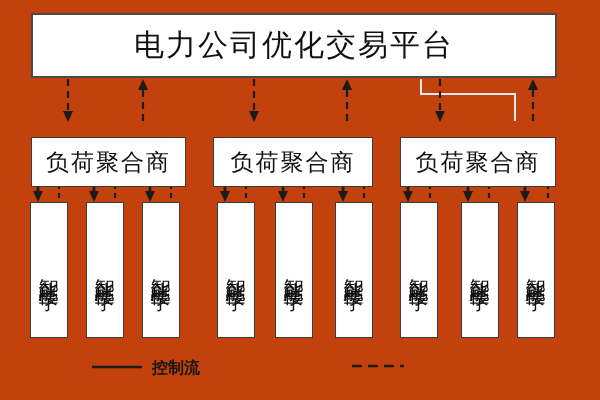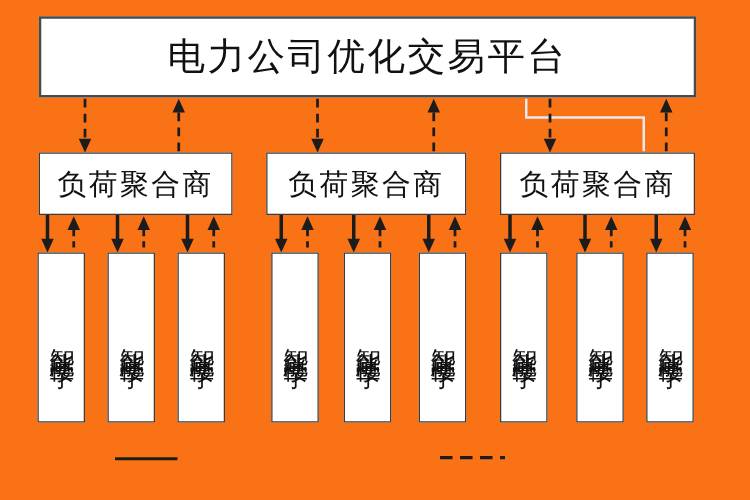--- a/index.html
+++ b/index.html
@@ -1,22 +1,22 @@
 <!DOCTYPE html>
 <html><head>
 <meta charset="utf-8">
 <style>
   html,body{margin:0;padding:0;background:#ffffff;}
-  #canvas{position:relative;width:600px;height:400px;background:#f97316;overflow:hidden;
+  #canvas{position:relative;width:600px;height:400px;background:#c2410c;overflow:hidden;
           font-family:"Liberation Serif","DejaVu Serif",serif;color:#111;}
   .box{position:absolute;background:#ffffff;border:2px solid #3b3b3b;box-sizing:border-box;
        display:flex;align-items:center;justify-content:center;}
   #platform-box{left:31px;top:13px;width:526px;height:65px;border-color:#4a4a4a;}
   #platform-box .label{font-size:30px;letter-spacing:2px;white-space:nowrap;}
-  .agg-box{top:122px;height:50px;border-width:1.5px;}
+  .agg-box{top:137px;height:50px;border-width:1.5px;}
   .agg-box .label{font-size:23px;letter-spacing:2px;white-space:nowrap;}
   #agg-1{left:31px;width:155px;}
   #agg-2{left:213px;width:160px;}
   #agg-3{left:400px;width:156px;}
   .bldg-box{top:202px;width:38px;height:136px;border-width:1.5px;}
   .bldg-box .label{writing-mode:vertical-rl;text-orientation:upright;
                    font-size:20px;letter-spacing:4px;line-height:1;}
   #svg-layer{position:absolute;left:0;top:0;width:600px;height:400px;}
   .legend-label{position:absolute;font-family:"Liberation Sans","DejaVu Sans",sans-serif;
                 font-weight:600;font-size:16px;color:#161616;white-space:nowrap;}
@@ -171,14 +171,15 @@
   <div class="box bldg-box" style="left:400px;">
     <span class="label">智能楼宇</span>
     </div>
   <div class="box bldg-box" style="left:461px;">
     <span class="label">智能楼宇</span>
     </div>
   <div class="box bldg-box" style="left:517px;">
     <span class="label">智能楼宇</span>
     </div>
 
+  <div class="legend-label" id="legend-control-label">控制流</div>
 
 </div>
 
 </body></html>

